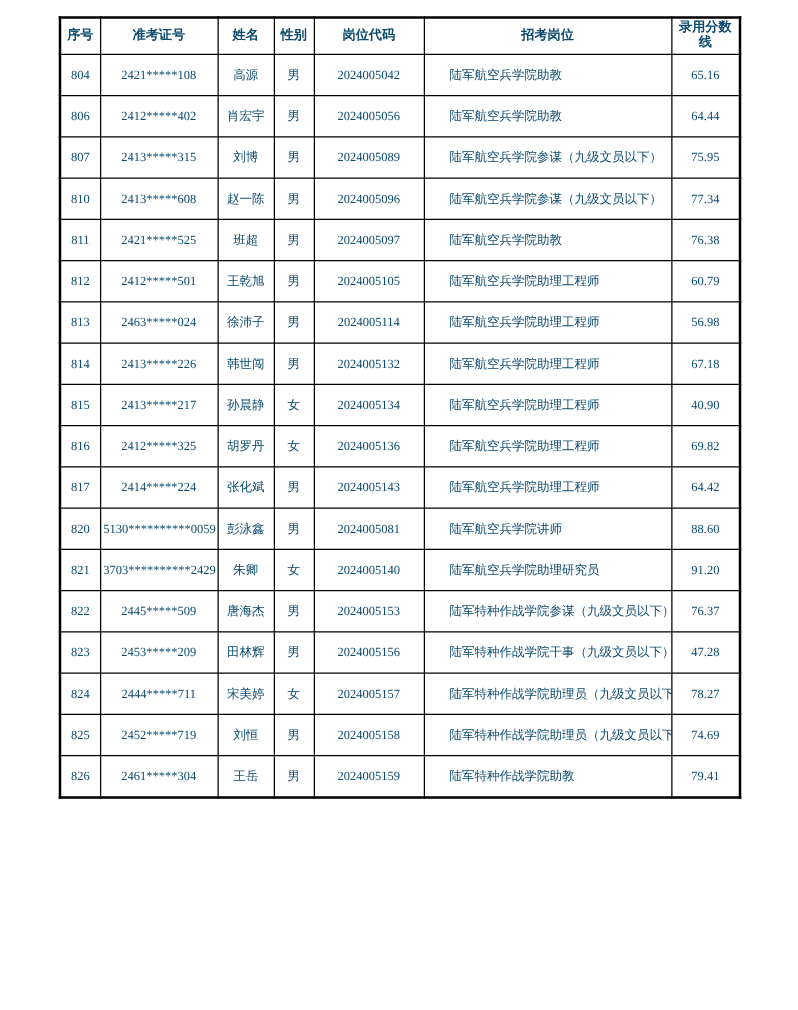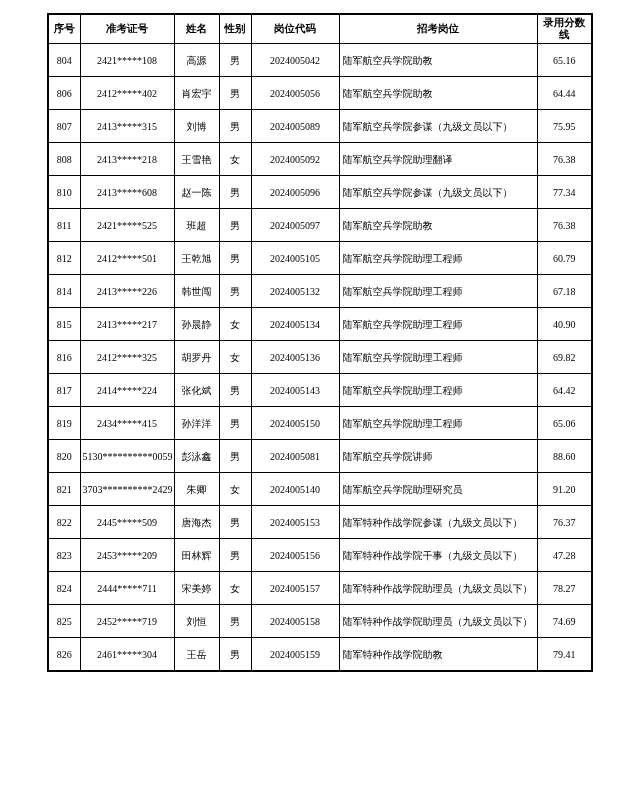--- a/index.html
+++ b/index.html
@@ -7,21 +7,21 @@
     padding: 0;
     background: #ffffff;
   }
   .page {
     position: relative;
     width: 638px;
     height: 808px;
     background: #ffffff;
     overflow: hidden;
     font-family: "Liberation Serif", "DejaVu Serif", serif;
-    color: #000000;
+    color: #0c4a6e;
   }
   table.score-table {
     position: absolute;
     left: 47px;
     top: 13px;
     width: 544px;
     border-collapse: collapse;
     table-layout: fixed;
     border: 2px solid #000000;
   }
@@ -41,21 +41,21 @@
     line-height: 1.1;
   }
   table.score-table td {
     font-size: 10px;
     height: 32px;
     line-height: 1.1;
     white-space: nowrap;
   }
   table.score-table td.col-position {
     text-align: left;
-    padding-left: 3px;
+    padding-left: 20px;
   }
 </style>
 </head>
 <body>
 
 <div class="page">
   <table class="score-table">
     <colgroup>
       <col style="width:32px">
       <col style="width:94px">
@@ -98,29 +98,20 @@
         <tr>
           <td class="col-no">807</td>
           <td class="col-ticket">2413*****315</td>
           <td class="col-name">刘博</td>
           <td class="col-gender">男</td>
           <td class="col-code">2024005089</td>
           <td class="col-position">陆军航空兵学院参谋（九级文员以下）</td>
           <td class="col-score">75.95</td>
         </tr>
         <tr>
-          <td class="col-no">808</td>
-          <td class="col-ticket">2413*****218</td>
-          <td class="col-name">王雪艳</td>
-          <td class="col-gender">女</td>
-          <td class="col-code">2024005092</td>
-          <td class="col-position">陆军航空兵学院助理翻译</td>
-          <td class="col-score">76.38</td>
-        </tr>
-        <tr>
           <td class="col-no">810</td>
           <td class="col-ticket">2413*****608</td>
           <td class="col-name">赵一陈</td>
           <td class="col-gender">男</td>
           <td class="col-code">2024005096</td>
           <td class="col-position">陆军航空兵学院参谋（九级文员以下）</td>
           <td class="col-score">77.34</td>
         </tr>
         <tr>
           <td class="col-no">811</td>
@@ -134,20 +125,29 @@
         <tr>
           <td class="col-no">812</td>
           <td class="col-ticket">2412*****501</td>
           <td class="col-name">王乾旭</td>
           <td class="col-gender">男</td>
           <td class="col-code">2024005105</td>
           <td class="col-position">陆军航空兵学院助理工程师</td>
           <td class="col-score">60.79</td>
         </tr>
         <tr>
+          <td class="col-no">813</td>
+          <td class="col-ticket">2463*****024</td>
+          <td class="col-name">徐沛子</td>
+          <td class="col-gender">男</td>
+          <td class="col-code">2024005114</td>
+          <td class="col-position">陆军航空兵学院助理工程师</td>
+          <td class="col-score">56.98</td>
+        </tr>
+        <tr>
           <td class="col-no">814</td>
           <td class="col-ticket">2413*****226</td>
           <td class="col-name">韩世闯</td>
           <td class="col-gender">男</td>
           <td class="col-code">2024005132</td>
           <td class="col-position">陆军航空兵学院助理工程师</td>
           <td class="col-score">67.18</td>
         </tr>
         <tr>
           <td class="col-no">815</td>
@@ -168,29 +168,20 @@
           <td class="col-score">69.82</td>
         </tr>
         <tr>
           <td class="col-no">817</td>
           <td class="col-ticket">2414*****224</td>
           <td class="col-name">张化斌</td>
           <td class="col-gender">男</td>
           <td class="col-code">2024005143</td>
           <td class="col-position">陆军航空兵学院助理工程师</td>
           <td class="col-score">64.42</td>
-        </tr>
-        <tr>
-          <td class="col-no">819</td>
-          <td class="col-ticket">2434*****415</td>
-          <td class="col-name">孙洋洋</td>
-          <td class="col-gender">男</td>
-          <td class="col-code">2024005150</td>
-          <td class="col-position">陆军航空兵学院助理工程师</td>
-          <td class="col-score">65.06</td>
         </tr>
         <tr>
           <td class="col-no">820</td>
           <td class="col-ticket">5130**********0059</td>
           <td class="col-name">彭泳鑫</td>
           <td class="col-gender">男</td>
           <td class="col-code">2024005081</td>
           <td class="col-position">陆军航空兵学院讲师</td>
           <td class="col-score">88.60</td>
         </tr>

